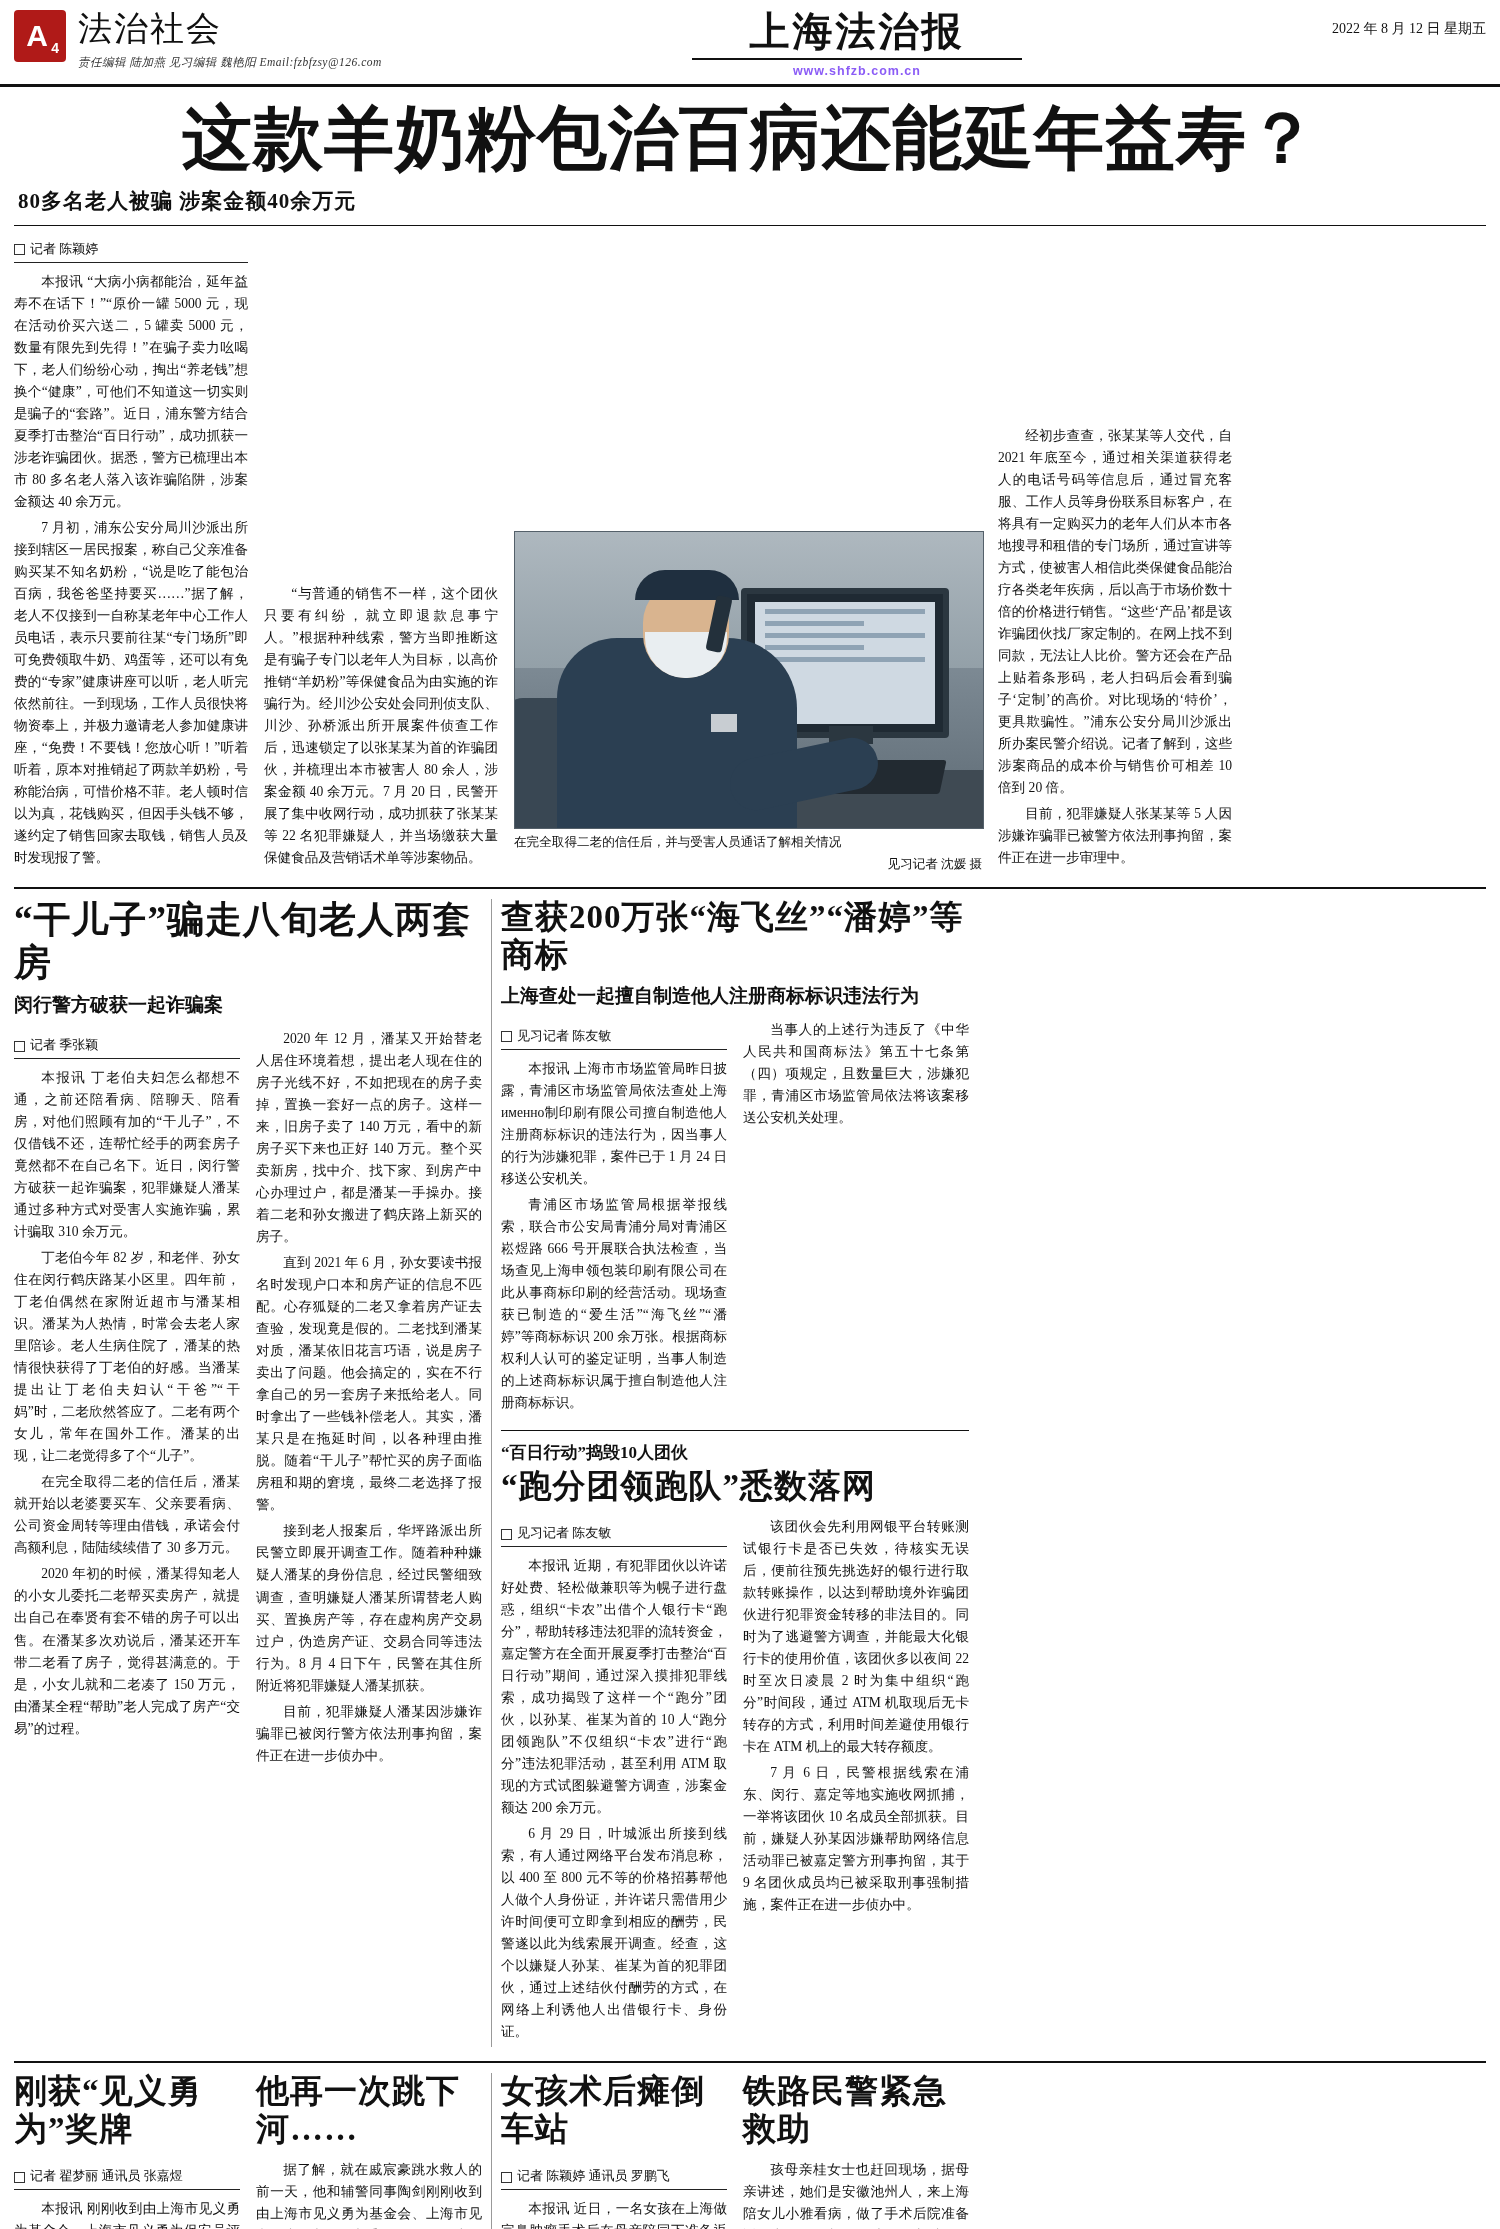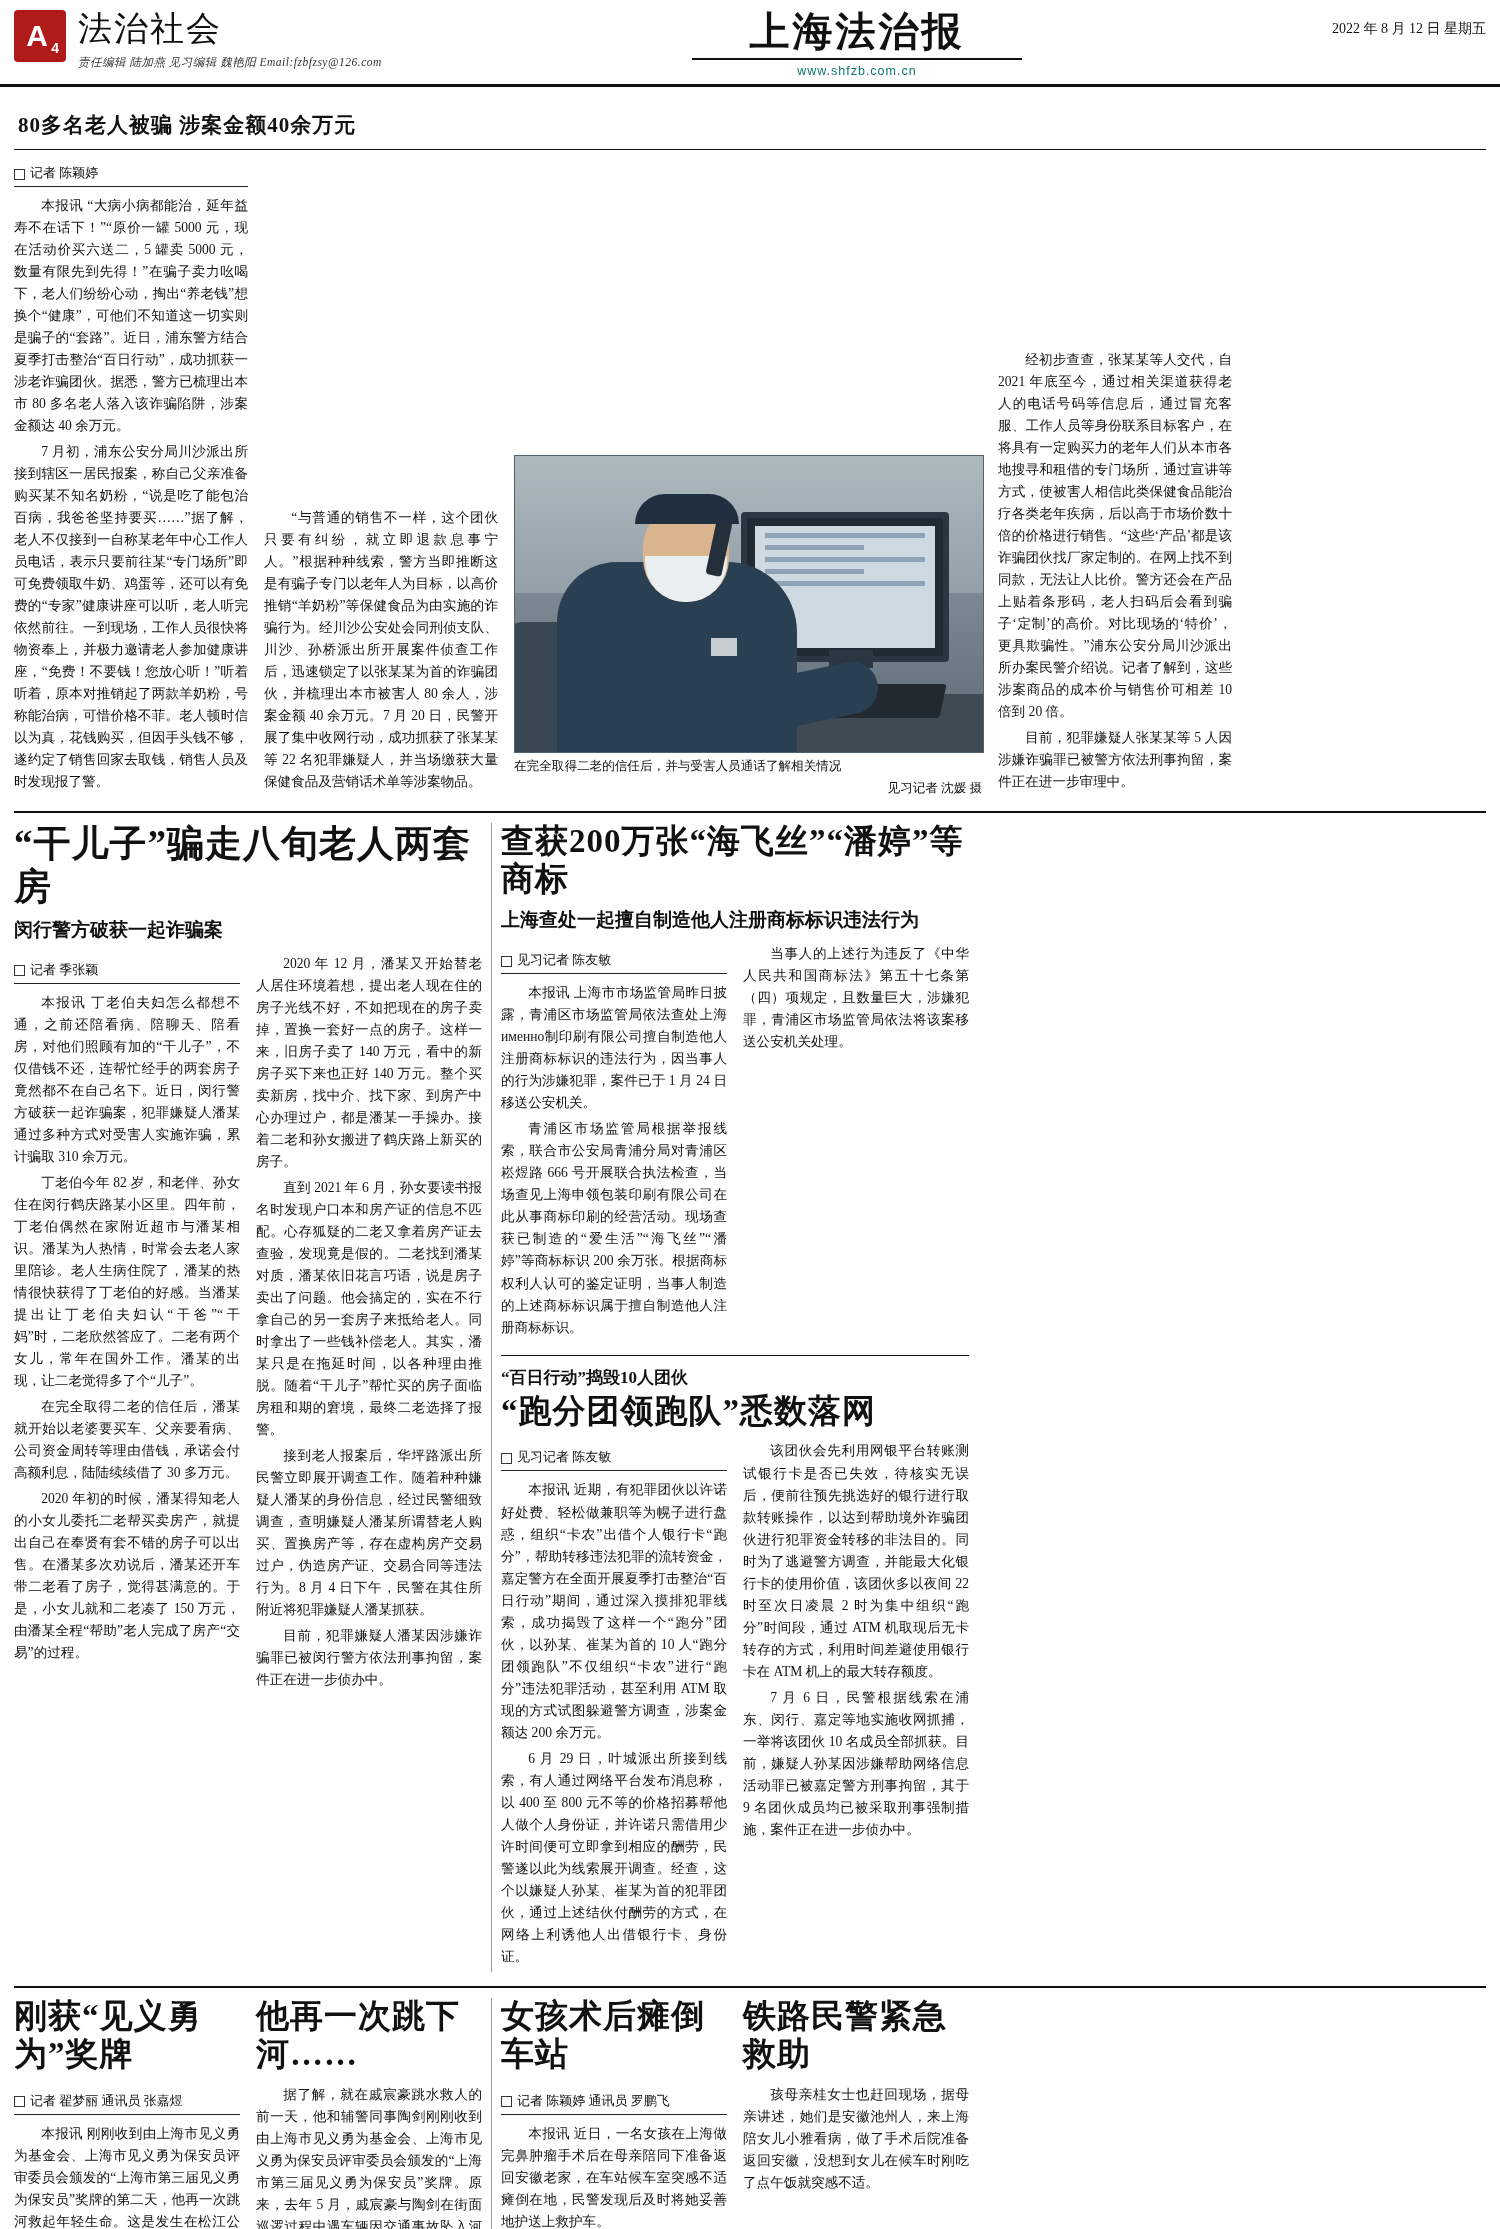--- a/index.html
+++ b/index.html
@@ -26,21 +26,21 @@
     font-size:34px;font-weight:normal;letter-spacing:2px;line-height:1.1;
     font-family:"Liberation Serif",serif;
   }
   .mh-credits{font-size:11.5px;color:#333;margin-top:8px;letter-spacing:0.5px;font-style:italic;}
   .mh-center{flex:1 1 auto;text-align:center;padding-top:2px;}
   .paper-name{
     font-size:40px;font-weight:bold;letter-spacing:3px;line-height:1;
     font-family:"Liberation Serif",serif;
   }
   .paper-rule{width:330px;height:2px;background:#111;margin:6px auto 4px auto;}
-  .paper-url{font-size:12.5px;letter-spacing:1px;color:#0f766e;font-family:"Liberation Sans",sans-serif;}
+  .paper-url{font-size:12.5px;letter-spacing:1px;color:#8b5cf6;font-family:"Liberation Sans",sans-serif;font-weight:bold;}
   .mh-right{flex:0 0 auto;text-align:right;font-size:14px;padding-top:10px;white-space:nowrap;}
 
   
   .headline-wrap{padding:14px 14px 2px 14px;}
   .headline{
     font-size:70px;font-weight:bold;letter-spacing:1px;line-height:1.08;
     text-align:center;font-family:"Liberation Serif",serif;
   }
   .subhead{
     font-size:21px;font-weight:bold;margin:10px 0 0 4px;letter-spacing:1px;
@@ -120,20 +120,21 @@
     </div>
     <div class="mh-center">
       <div class="paper-name">上海法治报</div>
       <div class="paper-rule"></div>
       <div class="paper-url">www.shfzb.com.cn</div>
     </div>
     <div class="mh-right">2022 年 8 月 12 日  星期五</div>
   </div>
 
   <div class="headline-wrap">
+    <div class="headline">这款羊奶粉包治百病还能延年益寿？</div>
     <div class="subhead">80多名老人被骗  涉案金额40余万元</div>
   </div>
   <div class="rule-thin"></div>
 
   <div class="top-story">
 
     <div class="col c1">
       <div class="byline"><span class="box"></span><span>记者  陈颖婷</span></div>
       <div class="byline-rule"></div>
       <p class="body lead">本报讯  “大病小病都能治，延年益寿不在话下！”“原价一罐 5000 元，现在活动价买六送二，5 罐卖 5000 元，数量有限先到先得！”在骗子卖力吆喝下，老人们纷纷心动，掏出“养老钱”想换个“健康”，可他们不知道这一切实则是骗子的“套路”。近日，浦东警方结合夏季打击整治“百日行动”，成功抓获一涉老诈骗团伙。据悉，警方已梳理出本市 80 多名老人落入该诈骗陷阱，涉案金额达 40 余万元。</p>

